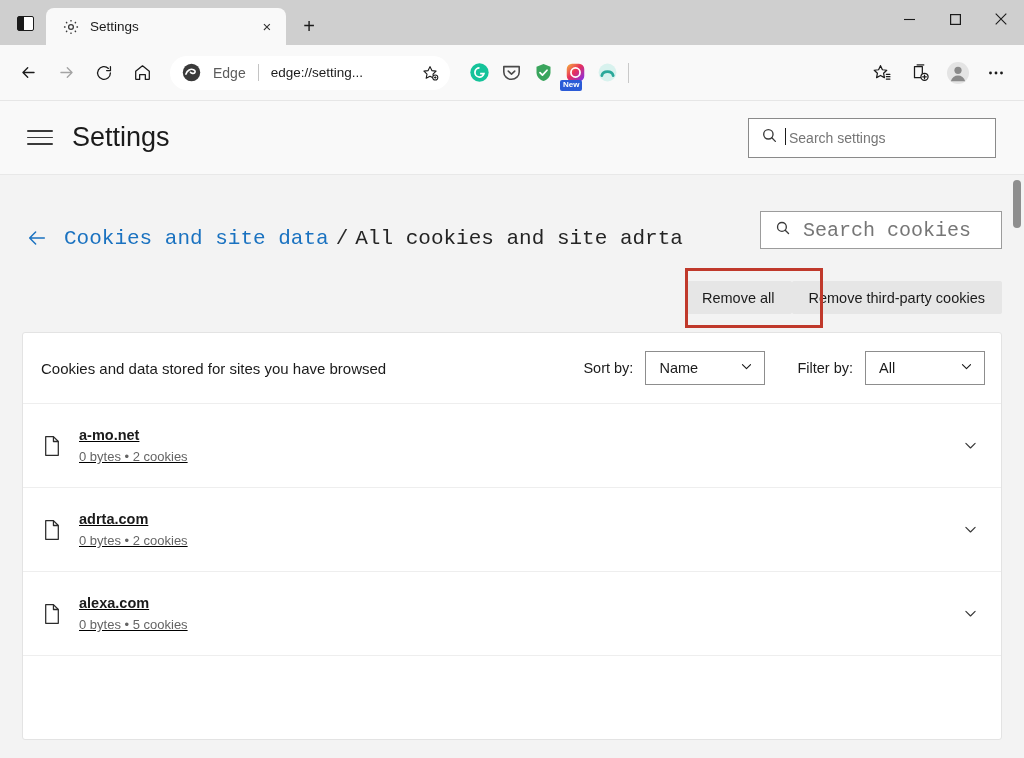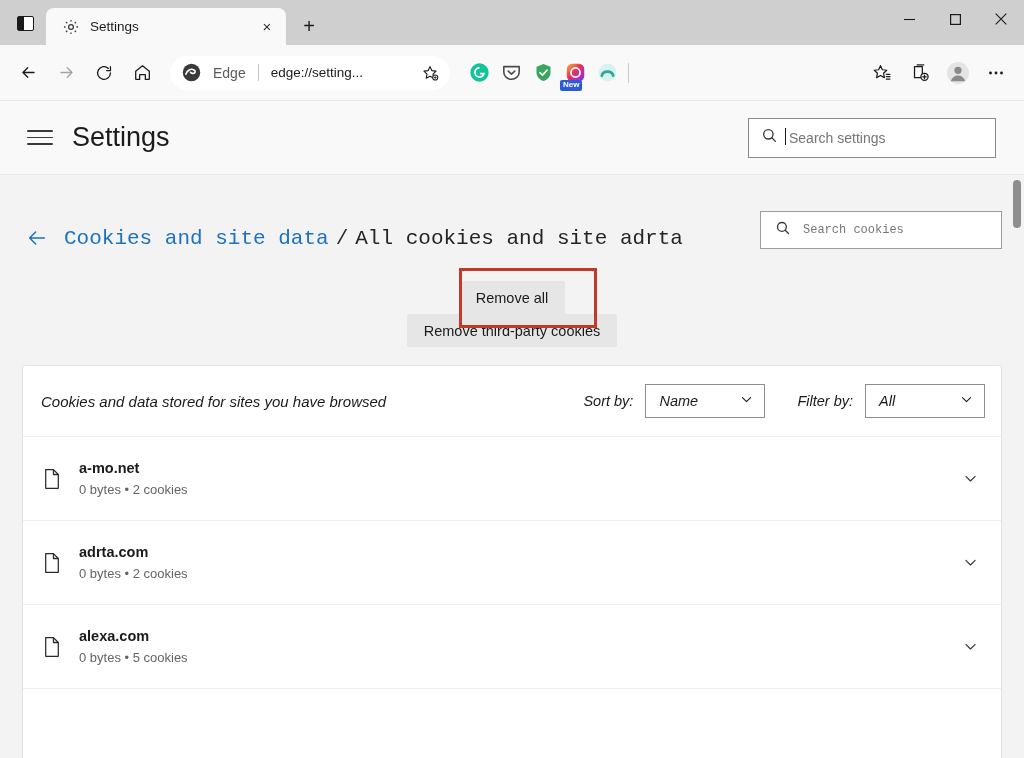--- a/index.html
+++ b/index.html
@@ -194,29 +194,28 @@
   .bc-current { font-size: 21px; color: #242424; white-space: nowrap; }
 
   .search-cookies {
     position: absolute; right: 0; top: 36px;
     width: 242px; height: 38px;
     background: #ffffff;
     border: 1px solid #9c9c9c;
     display: flex; align-items: center;
     padding: 0 14px; gap: 12px;
   }
-  .search-cookies .ph { font-size: 12px; color: #767676; }
+  .search-cookies .ph { font-size: 20px; color: #767676; }
 
   .action-row {
     display: flex; justify-content: flex-end;
     align-items: center;
     margin-top: 28px;
     padding-right: 0;
     position: relative;
-    flex-direction: column;
   }
   .btn {
     height: 33px;
     padding: 0 17px;
     background: #e6e6e6;
     border: none;
     font-size: 14.5px;
     color: #1b1b1b;
     font-family: "Liberation Sans", sans-serif;
     display: flex; align-items: center;
@@ -237,21 +236,20 @@
     margin-top: 18px;
     background: #ffffff;
     border: 1px solid #e3e3e3;
     border-radius: 3px;
     overflow: hidden;
   }
   .card-head {
     display: flex; align-items: center;
     padding: 18px 16px 18px 18px;
     gap: 12px;
-    font-style: italic;
   }
   .card-head-title { font-size: 15px; color: #1b1b1b; flex: 1; }
   .sel-label { font-size: 14.5px; color: #1b1b1b; white-space: nowrap; }
   .select {
     width: 120px; height: 34px;
     border: 1px solid #8d8d8d;
     background: #ffffff;
     display: flex; align-items: center;
     padding: 0 10px 0 13px;
     font-size: 14.5px; color: #1b1b1b;
@@ -259,20 +257,21 @@
   .select .val { flex: 1; }
   .select .chev { color: #1b1b1b; }
   .gap12 { width: 8px; }
 
   .cookie-row {
     display: flex; align-items: center;
     padding: 15px 16px 15px 18px;
     border-top: 1px solid #eeeeee;
     min-height: 84px;
     gap: 16px;
+    text-decoration: underline;
   }
   .doc-icon { width: 22px; flex: 0 0 22px; display: flex; justify-content: center; }
   .cookie-meta { flex: 1; }
   .cookie-name { font-size: 14.5px; color: #1b1b1b; font-weight: bold; margin-bottom: 6px; }
   .cookie-sub { font-size: 13px; color: #646464; }
   .row-chev { width: 30px; flex: 0 0 30px; display: flex; justify-content: center; color: #3a3a3a; }
 
   
   .scrollbar {
     position: absolute; right: 0; top: 0; bottom: 0;

